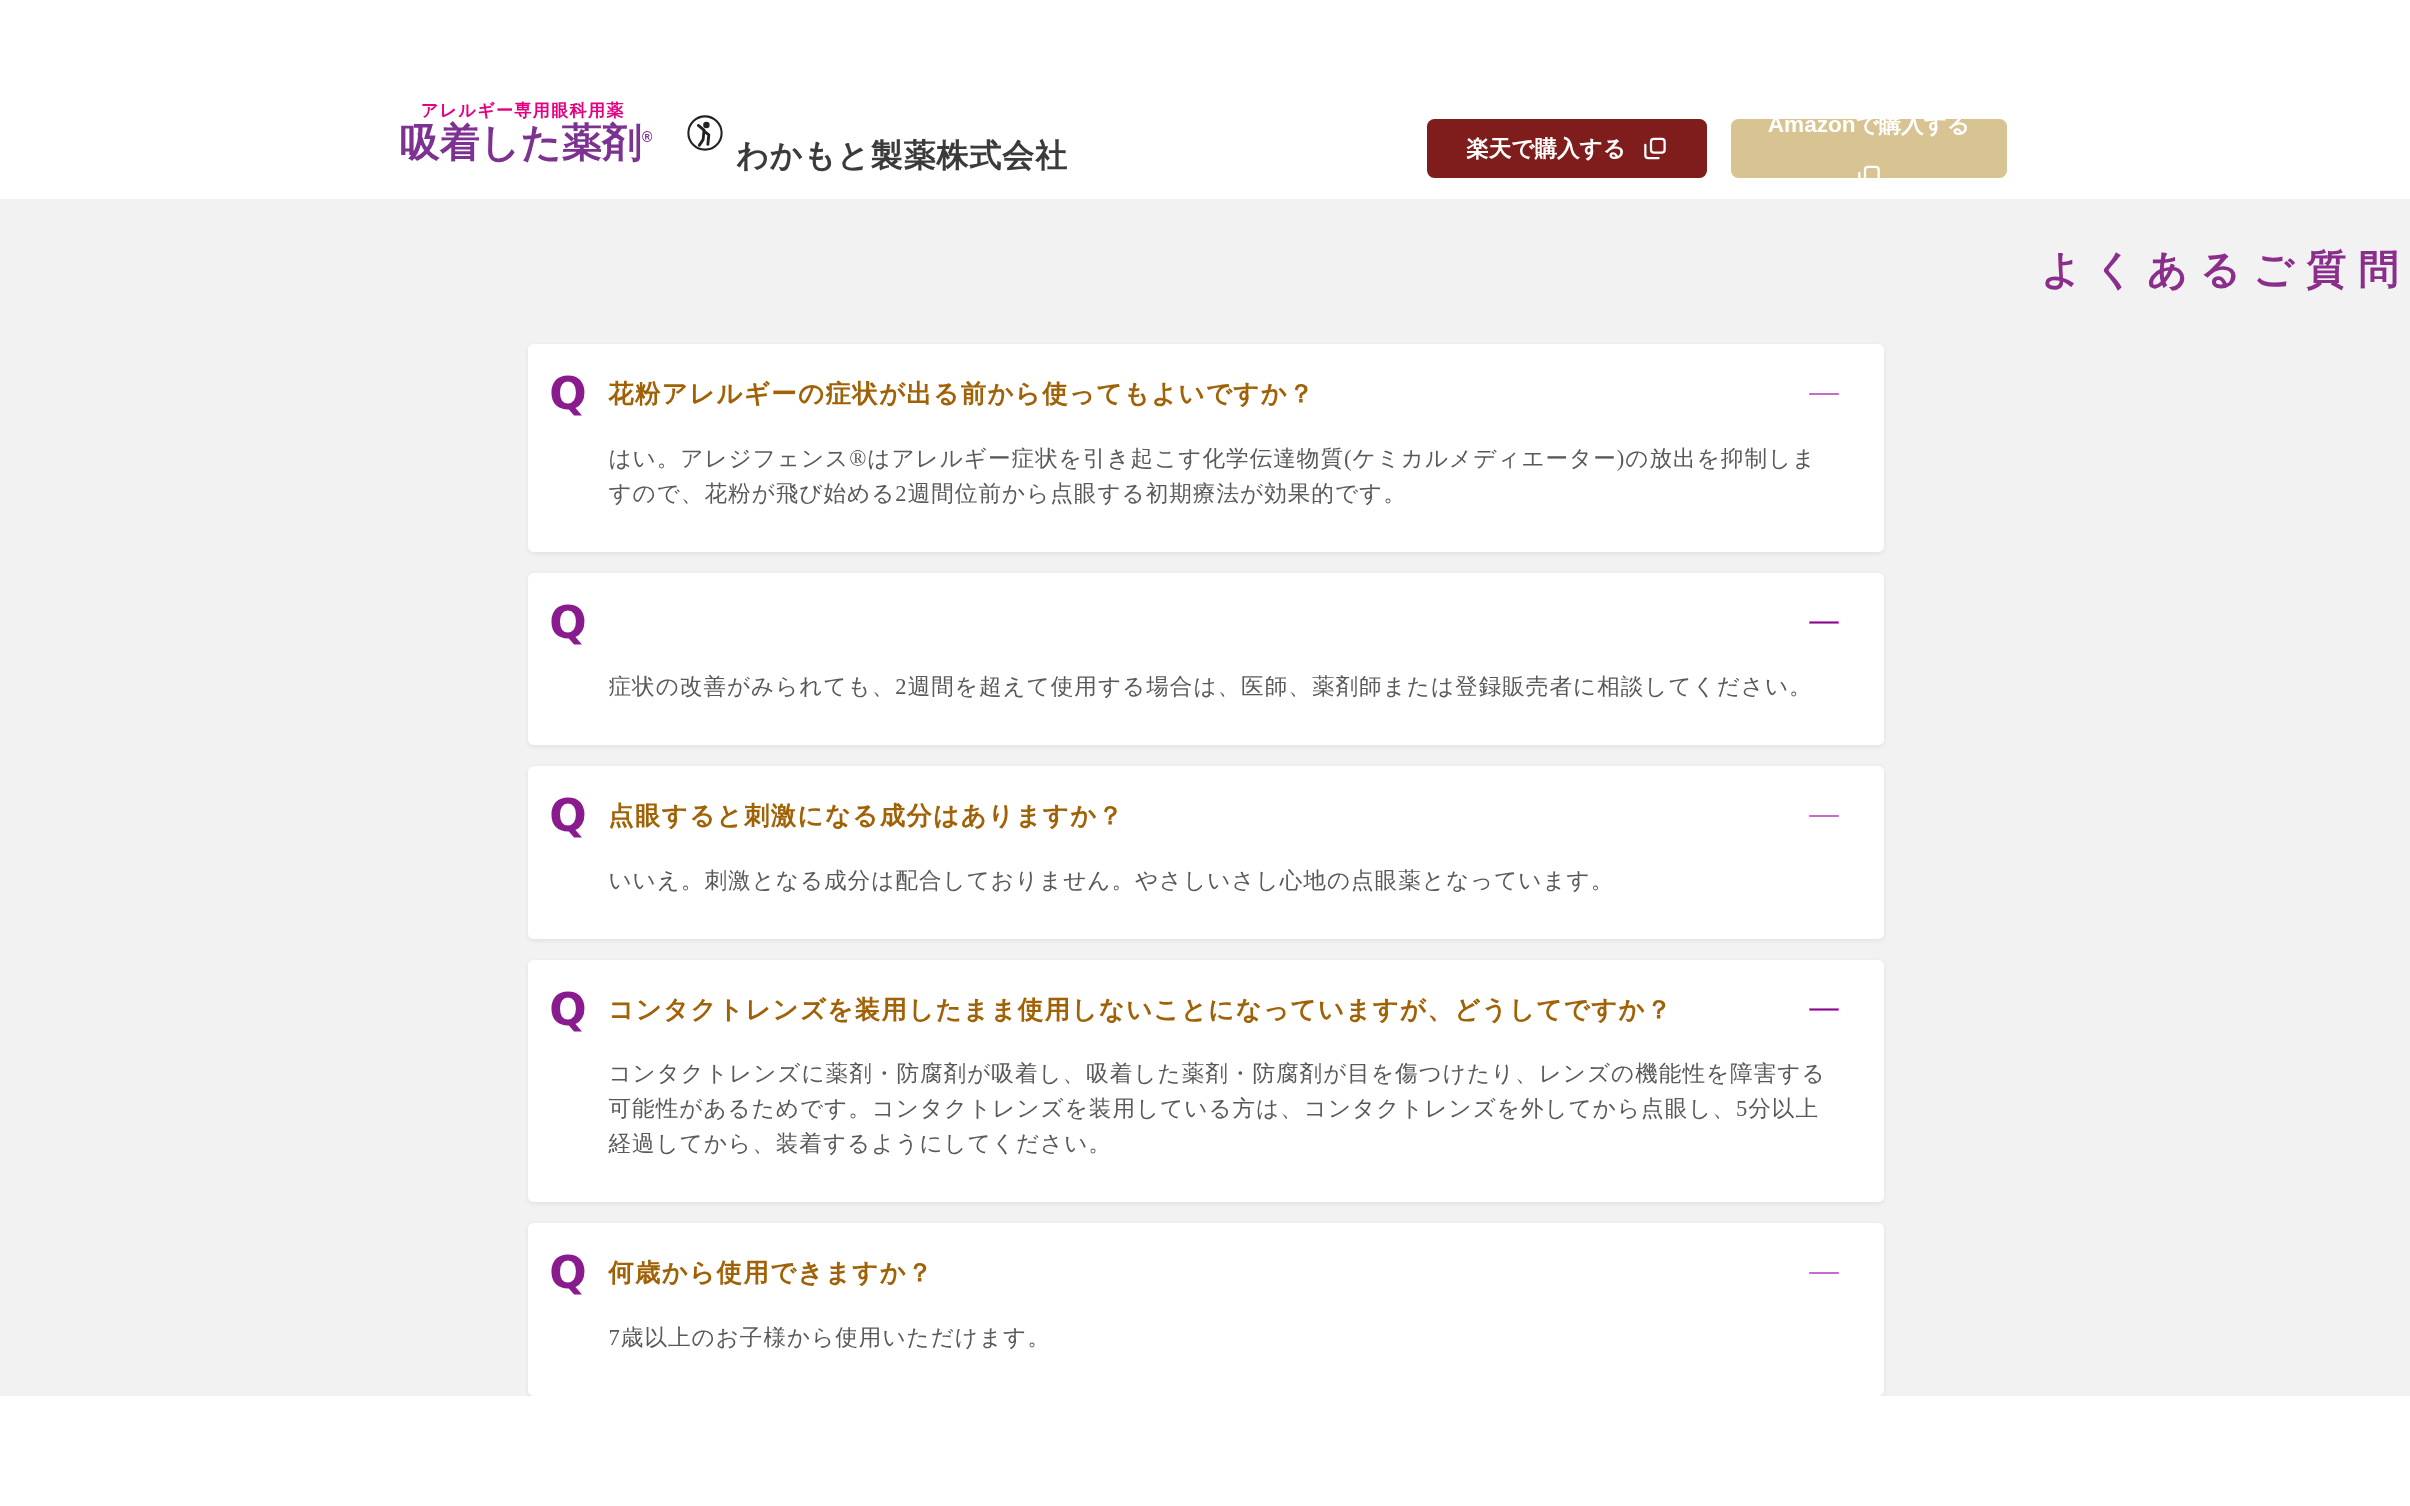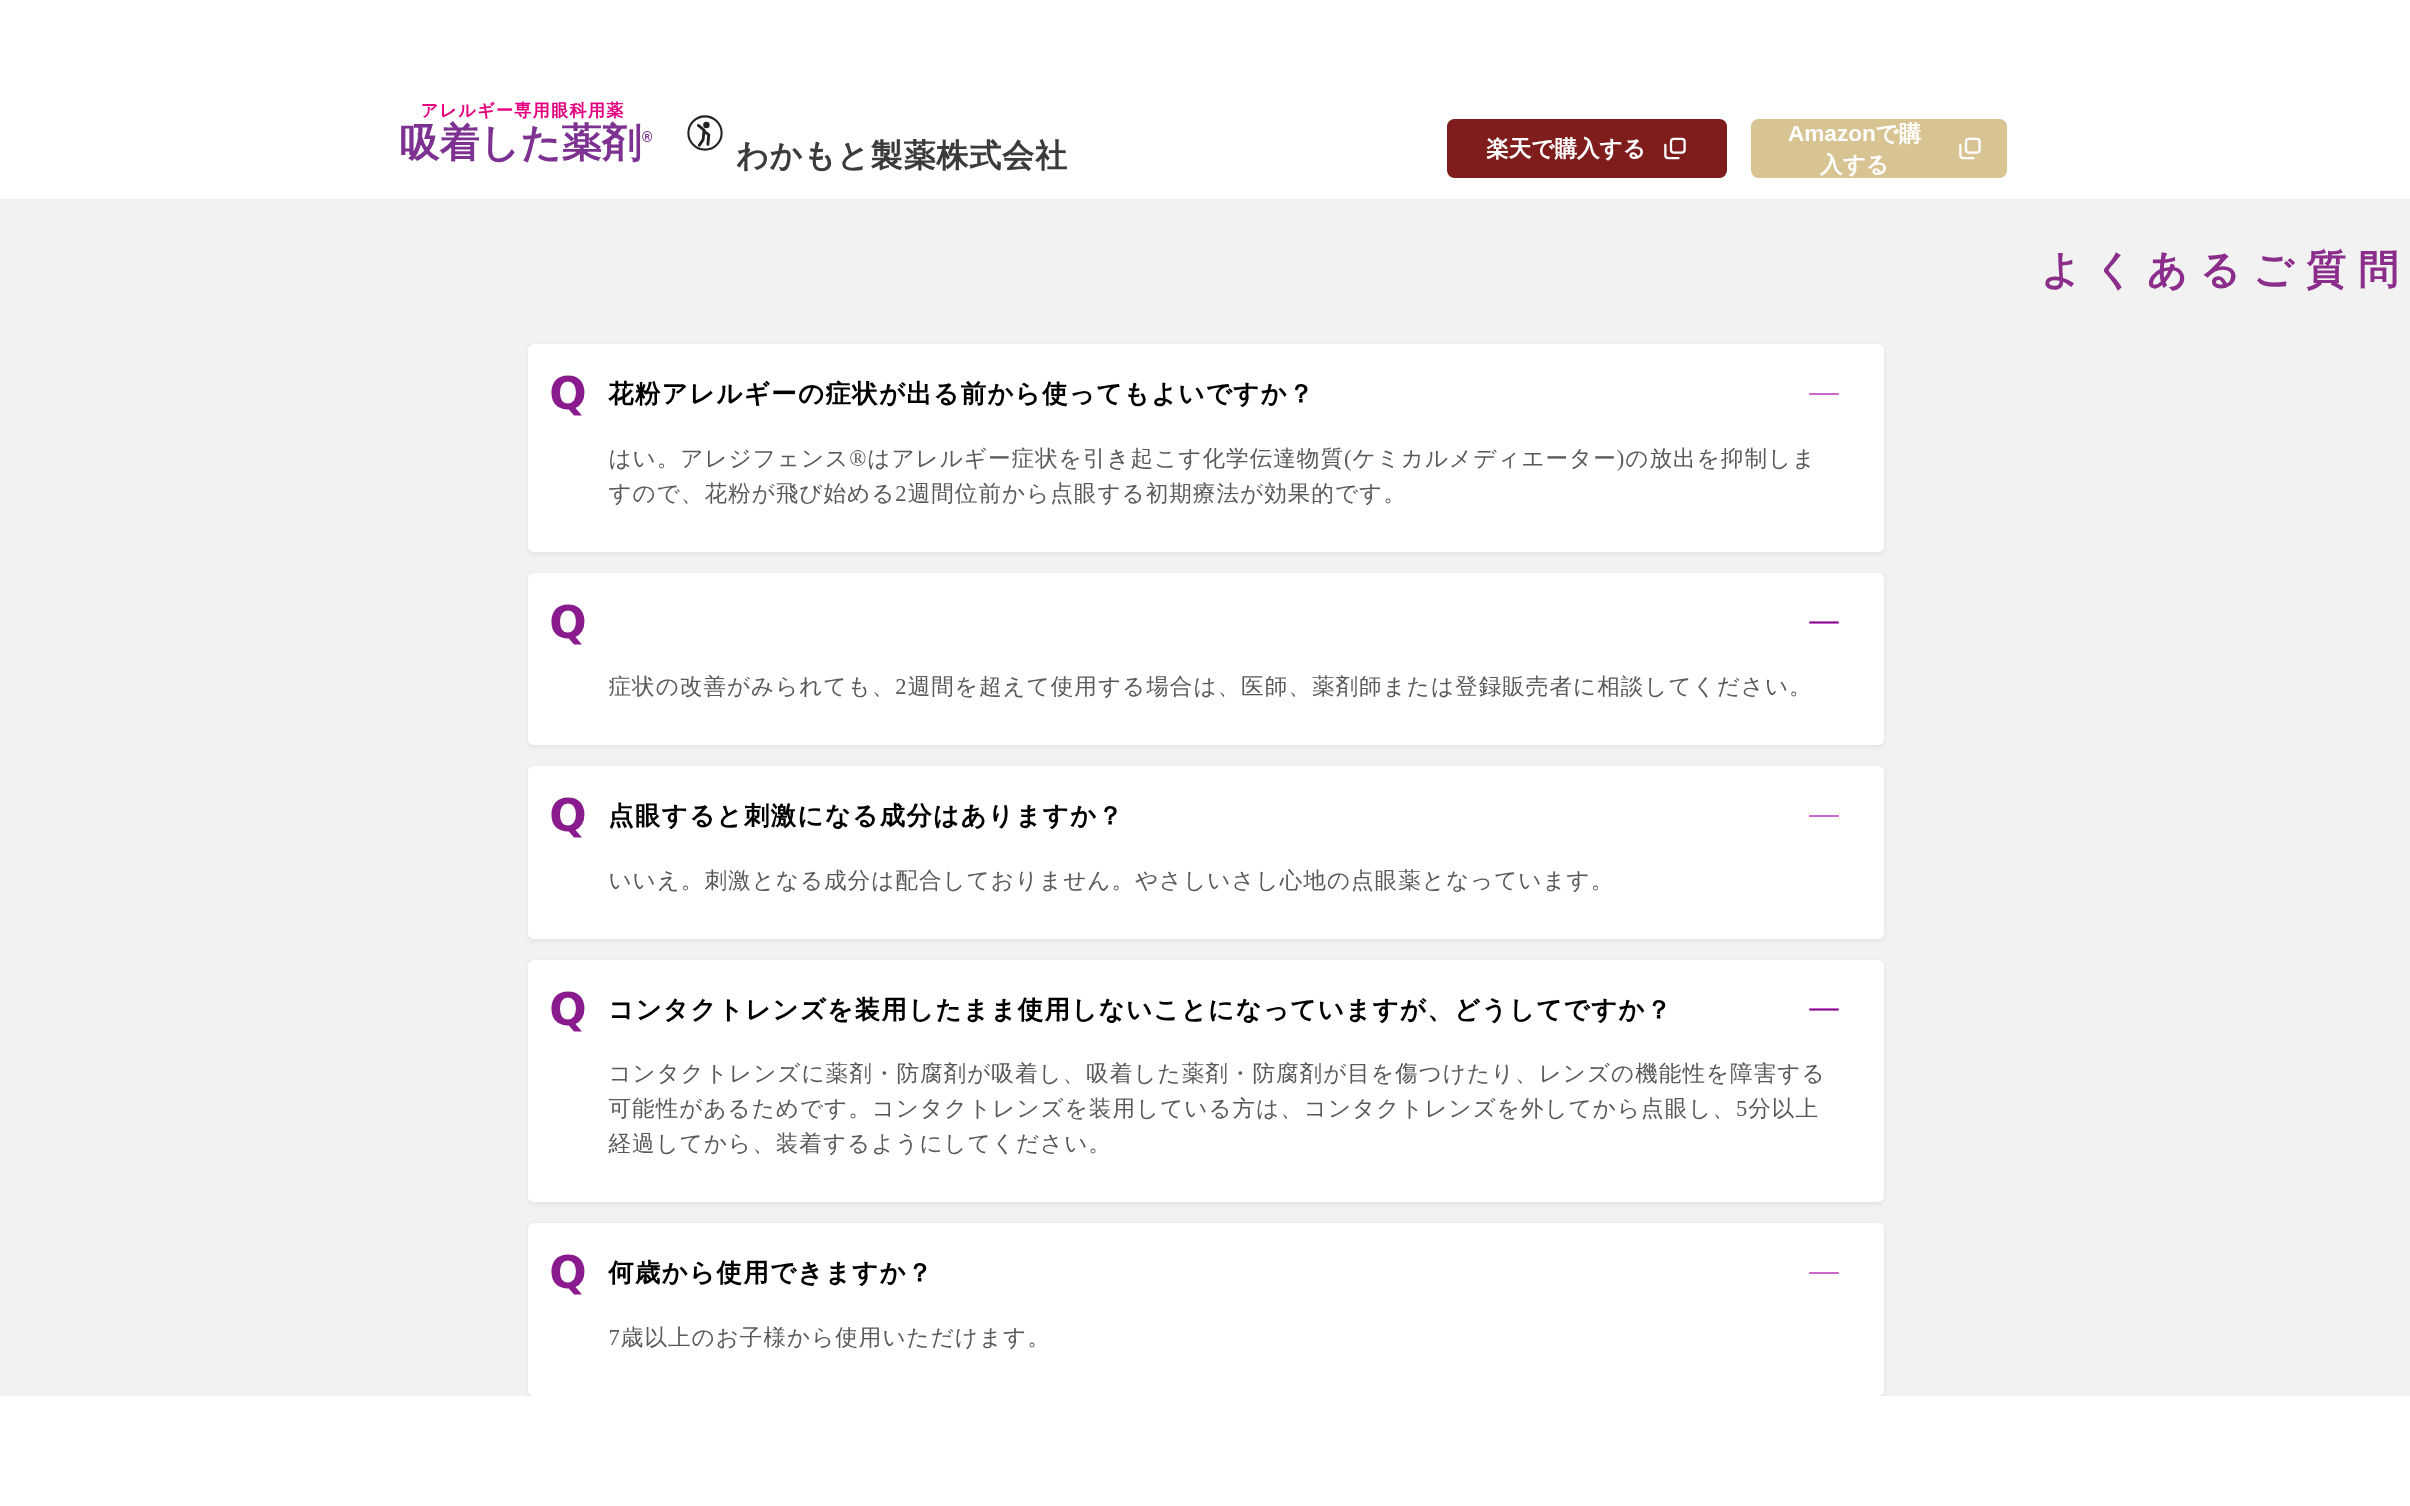--- a/index.html
+++ b/index.html
@@ -40,21 +40,21 @@
   
   .header-buttons { display: flex; gap: 24.5px; }
   .shop-btn {
     height: 59px; border: none; border-radius: 7.5px;
     display: flex; align-items: center; justify-content: center;
     gap: 17px; color: #ffffff; font-weight: bold; font-size: 22.6px;
     font-family: "Liberation Sans", "DejaVu Sans", sans-serif;
     cursor: pointer; padding: 0 26px;
   }
   .shop-btn.rakuten { background: #7f1d1d; width: 280px; }
-  .shop-btn.amazon  { background: #D8C493; width: 256px; gap: 25px; }
+  .shop-btn.amazon  { background: #D8C493; width: 276px; gap: 25px; flex-direction: column; }
   .copy-icon { width: 23.5px; height: 23.5px; flex: 0 0 auto; }
 
   
   .faq-section {
     background: #F2F2F2;
     padding: 43px 0 0 0;
   }
   .page-title {
     margin: 0 0 47px 0;
     text-align: right;
@@ -73,21 +73,21 @@
   .faq-card:last-child { margin-bottom: 0; }
   .q-row { display: flex; align-items: center; cursor: pointer; }
   .q-mark {
     color: #8A1B8E; font-weight: 800; font-size: 44px; line-height: 1;
     width: 47px; text-align: center;
     font-family: "DejaVu Sans", "Liberation Sans", sans-serif;
   }
   .q-text {
     margin-left: 17px;
     font-family: "Liberation Serif", "DejaVu Serif", serif;
-    font-size: 25.4px; font-weight: bold; color: #000000;
+    font-size: 25.4px; font-weight: bold; color: #a16207;
     letter-spacing: 1.4px;
   }
   .minus-icon {
     margin-left: auto;
     width: 30px; height: 2.8px;
     background: #7C0F80;
     border: 1.9px solid #C969CB;
     border-radius: 0.9px;
   }
   .a-text {

